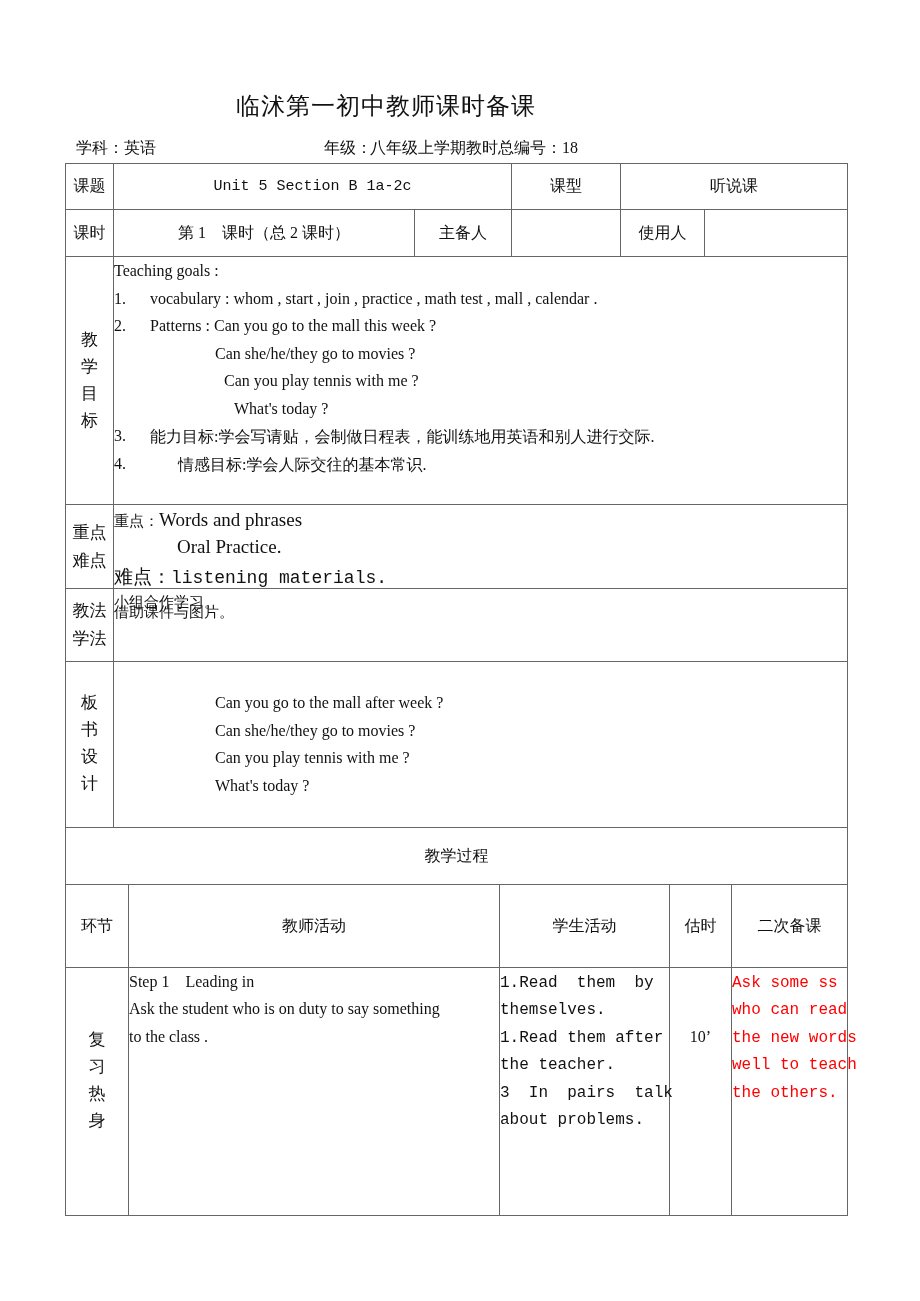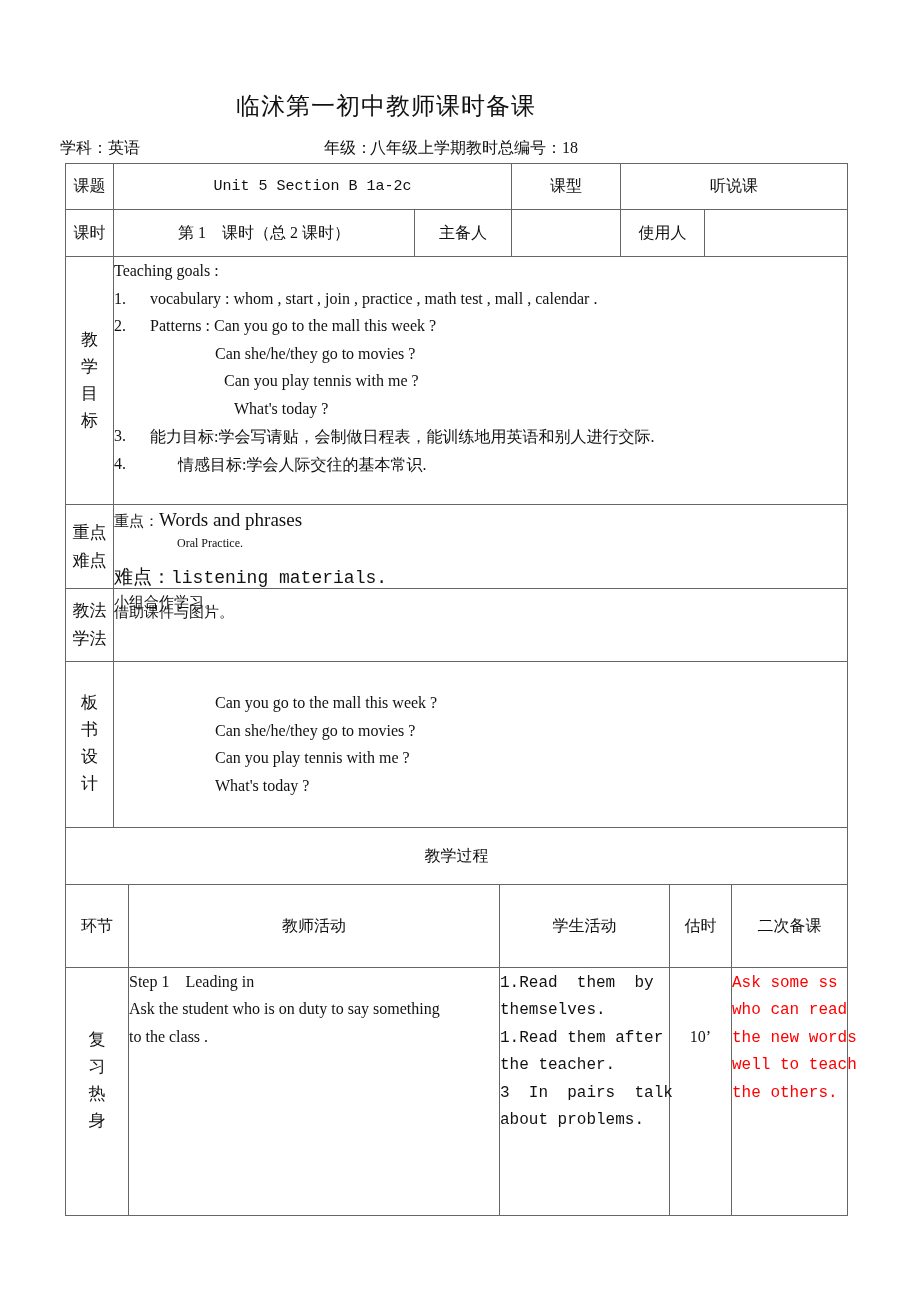--- a/index.html
+++ b/index.html
@@ -13,21 +13,21 @@
   .center { display:flex; align-items:center; justify-content:center; text-align:center; }
   .vlabel { position:absolute; font-size:17px; text-align:center; line-height:27px; }
   .mono { font-family:"Liberation Mono","DejaVu Sans Mono",monospace; font-size:15px; }
   .red { color:#ff0000; }
   .txt { position:absolute; font-size:16px; white-space:nowrap; }
 </style>
 </head>
 <body>
 
 <div class="abs title">临沭第一初中教师课时备课</div>
-<div class="abs meta" style="left:60px;">学科：英语</div>
+<div class="abs meta" style="left:76px;">学科：英语</div>
 <div class="abs meta" style="left:324px;">年级：</div>
 <div class="abs meta" style="left:370px;">八年级上学期教时总编号：18</div>
 
 <div>
 
   <div class="line-h" style="left:65px; width:783px; top:163px;"></div>
   <div class="line-h" style="left:65px; width:783px; top:1215px;"></div>
   <div class="line-v" style="left:65px; top:163px; height:1053px;"></div>
   <div class="line-v" style="left:847px; top:163px; height:1053px;"></div>
 
@@ -86,39 +86,39 @@
 <div class="txt" style="left:114px; top:455px;">4.</div>
 <div class="txt" style="left:150px; top:455px;margin-left:28px;">情感目标:学会人际交往的基本常识.</div>
 
 <div class="vlabel" style="left:66px; top:519px; width:47px; line-height:28px;">
   <div>重点</div>
   <div>难点</div>
 </div>
 <div class="txt" style="left:114px; top:509px;">
   <span style="font-size:15px;">重点：</span><span style="font-size:19px;">Words and phrases</span>
 </div>
-<div class="txt" style="left:177px; top:536px; font-size:12px;">Oral Practice.</div>
+<div class="txt" style="left:177px; top:536px; font-size:19px;">Oral Practice.</div>
 <div class="txt" style="left:114px; top:564px;">
   <span style="font-size:19px;">难点：</span><span class="mono" style="font-size:18px;">listening materials.</span>
 </div>
 
 <div class="vlabel" style="left:66px; top:597px; width:47px; line-height:28px;">
   <div>教法</div>
   <div>学法</div>
 </div>
 <div class="txt" style="left:114px; top:593px; font-size:15px;">小组合作学习。</div>
 <div class="txt" style="left:114px; top:603px; font-size:15px;">借助课件与图片。</div>
 
 <div class="vlabel" style="left:66px; top:689px; width:47px;">
   <div>板</div>
   <div>书</div>
   <div>设</div>
   <div>计</div>
 </div>
-<div class="txt" style="left:215px; top:694px;">Can you go to the mall this week ?</div>
+<div class="txt" style="left:215px; top:694px;">Can you go to the mall after week ?</div>
 <div class="txt" style="left:215px; top:722px;">Can she/he/they go to movies ?</div>
 <div class="txt" style="left:215px; top:749px;">Can you play tennis with me ?</div>
 <div class="txt" style="left:215px; top:777px;">What's today ?</div>
 
 <div class="cell center" style="left:66px; top:828px; width:781px; height:56px;">教学过程</div>
 
 <div class="cell center" style="left:66px; top:885px; width:62px; height:82px;">环节</div>
 <div class="cell center" style="left:129px; top:885px; width:370px; height:82px;">教师活动</div>
 <div class="cell center" style="left:500px; top:885px; width:169px; height:82px;">学生活动</div>
 <div class="cell center" style="left:670px; top:885px; width:61px; height:82px;">估时</div>

